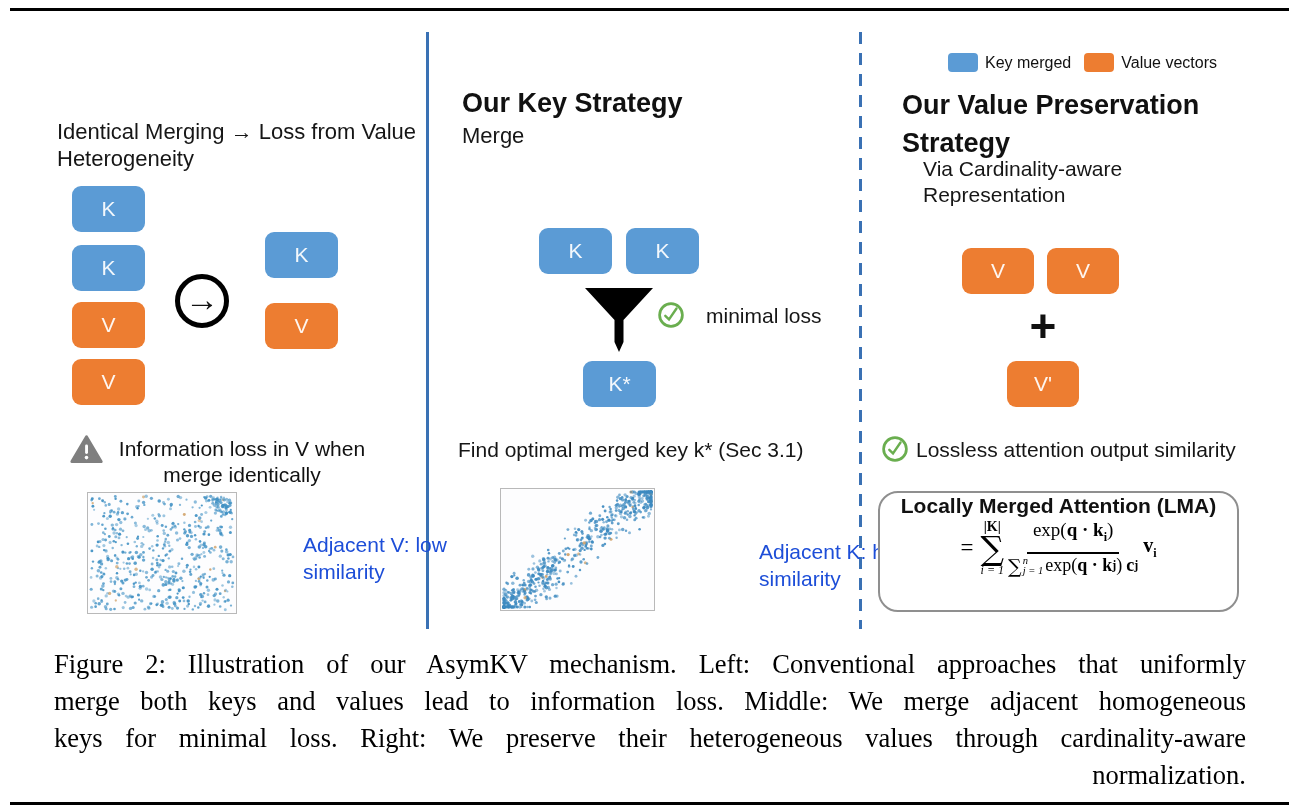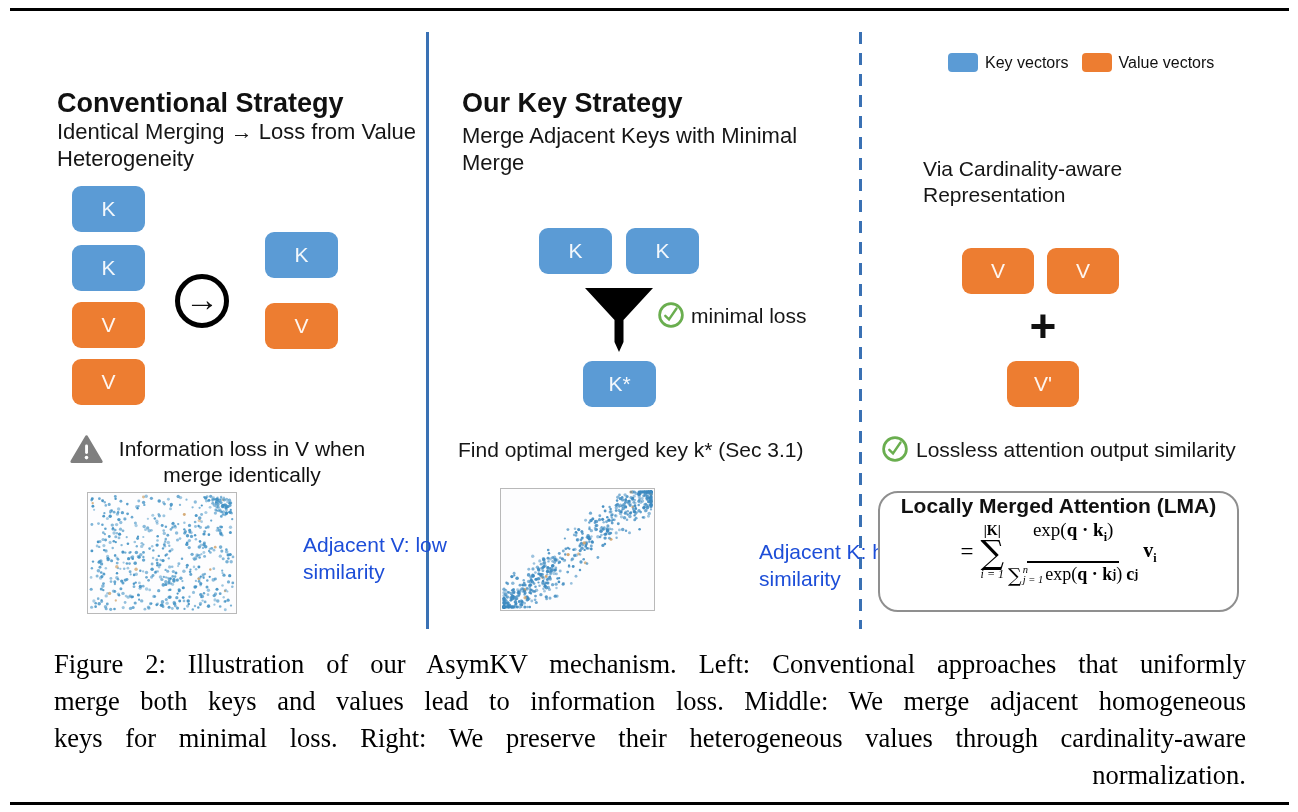--- a/index.html
+++ b/index.html
@@ -32,21 +32,21 @@
        border:2px solid #8f8f8f;border-radius:20px;background:#fff;}
   .formula-title{text-align:center;font-weight:bold;font-size:21px;margin-top:1px;}
   .formula-row{display:flex;justify-content:center;align-items:center;margin-top:1px;
        font-family:"Liberation Serif", serif;color:#000;}
   .f-eq{font-size:23px;margin-right:7px;}
   .f-sum{display:inline-flex;flex-direction:column;align-items:center;line-height:1;margin-right:4px;}
   .f-sum-top{font-size:14px;font-weight:bold;}
   .f-sum-sym{font-size:33px;line-height:30px;font-family:"DejaVu Serif","DejaVu Sans",serif;}
   .f-sum-bot{font-size:12px;font-style:italic;}
   .f-frac{display:inline-flex;flex-direction:column;align-items:center;}
-  .f-num{font-size:19px;padding:0 6px 16px 6px;border-bottom:2px solid #000;}
+  .f-num{font-size:19px;padding:0 6px 7px 6px;border-bottom:2px solid #000;}
   .f-den{font-size:18px;padding-top:1px;display:flex;align-items:center;}
   .f-bold{font-weight:bold;}
   sub.f-s{font-size:12px;font-weight:bold;}
   .f-den-sum{display:inline-flex;align-items:center;margin-right:2px;}
   .f-den-sum-sym{font-size:19px;font-family:"DejaVu Serif","DejaVu Sans",serif;}
   .f-den-scripts{display:inline-flex;flex-direction:column;font-size:10.5px;line-height:10px;
        font-style:italic;margin-left:1px;}
   .f-c{margin-left:4px;}
   .f-tail{font-size:20px;margin-left:5px;}
   .caption{position:absolute;left:54px;top:646px;width:1192px;font-family:"Liberation Serif", serif;
@@ -59,21 +59,20 @@
 <body>
 
 <div id="fig">
 
   <div class="rule" style="top:8px;"></div>
   <div class="rule" style="top:802px;"></div>
 
   <div class="divider-solid"></div>
   <div class="divider-dashed"></div>
 
-  <div class="panel-title" style="left:57px;top:86px;">Conventional Strategy</div>
   <div class="panel-sub" style="left:57px;top:118px;">
     <div>Identical Merging → Loss from Value</div>
     <div>Heterogeneity</div>
   </div>
 
   <div class="box key" style="left:72px;top:186px;">
       <span>K</span>
     </div>
   <div class="box key" style="left:72px;top:245px;">
       <span>K</span>
@@ -694,40 +693,39 @@
         <circle cx="126.3" cy="6.3" r="1.11" fill="#4191c4" fill-opacity="0.88"></circle>
       </svg>
     </div>
   <div class="note-2l" style="left:259px;top:531px;">
     <div>Adjacent V: low</div>
     <div>similarity</div>
   </div>
 
   <div class="panel-title" style="left:462px;top:86px;">Our Key Strategy</div>
   <div class="panel-sub" style="left:462px;top:122px;">
-    <div>Merge Adjacent Keys with Minimal</div>
     <div>Merge</div>
   </div>
 
   <div class="box key" style="left:539px;top:228px;">
       <span>K</span>
     </div>
   <div class="box key" style="left:626px;top:228px;">
       <span>K</span>
     </div>
 
   <svg style="position:absolute;left:585px;top:288px;" width="68" height="66" viewBox="0 0 68 66">
     <polygon points="0,0 68,0 38.5,32 38.5,54 34,64 29.5,54 29.5,32" fill="#000"></polygon>
   </svg>
 
   <svg class="check-row-icon" style="left:657px;top:301px;" viewBox="0 0 28 28">
     <circle cx="14" cy="14" r="11.4" fill="#fff" stroke="#6aae4f" stroke-width="2.7"></circle>
     <path d="M8.3 14.8 L12 18.4 L19.5 7.5" stroke="#6aae4f" stroke-width="2.4" fill="none" stroke-linecap="round"></path>
   </svg>
-  <div class="note" style="left:691px;top:303px;">minimal loss</div>
+  <div class="note" style="left:706px;top:303px;">minimal loss</div>
 
   <div class="box key" style="left:583px;top:361px;">
       <span>K*</span>
     </div>
 
   <div class="note" style="left:458px;top:437px;">Find optimal merged key k* (Sec 3.1)</div>
 
   <div class="scatter" style="left:500px;top:488px;width:153px;height:121px;">
       <svg width="153" height="121">
         <circle cx="150.0" cy="12.3" r="1.63" fill="#d2a36a" fill-opacity="0.86"></circle>
@@ -1372,25 +1370,29 @@
         <circle cx="104.1" cy="22.0" r="1.44" fill="#3d8ac0" fill-opacity="0.87"></circle>
       </svg>
     </div>
   <div class="note-2l" style="left:715px;top:538px;">
     <div>Adjacent K: high</div>
     <div>similarity</div>
   </div>
 
   <div class="legend">
     <span class="swatch" style="background:#5B9BD5;"></span>
-    <span style="margin-right:13px;">Key vectors</span>
+    <span style="margin-right:13px;">Key merged</span>
     <span class="swatch" style="background:#ED7D31;"></span>
     <span>Value vectors</span>
   </div>
 
+  <div class="panel-title" style="left:902px;top:86px;line-height:38px;">
+    <div>Our Value Preservation</div>
+    <div>Strategy</div>
+  </div>
   <div class="panel-sub" style="left:923px;top:156px;font-size:21px;line-height:26px;">
     <div>Via Cardinality-aware</div>
     <div>Representation</div>
   </div>
 
   <div class="box value" style="left:962px;top:248px;width:72px;">
       <span>V</span>
     </div>
   <div class="box value" style="left:1047px;top:248px;width:72px;">
       <span>V</span>

